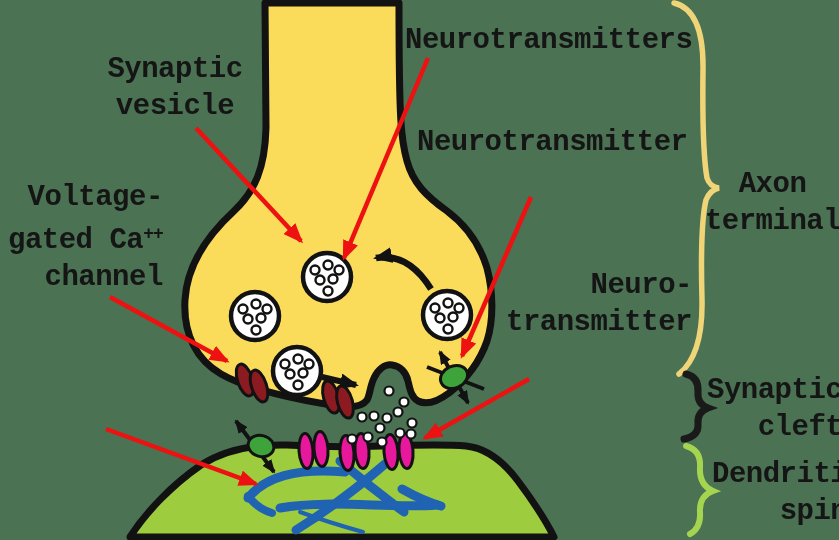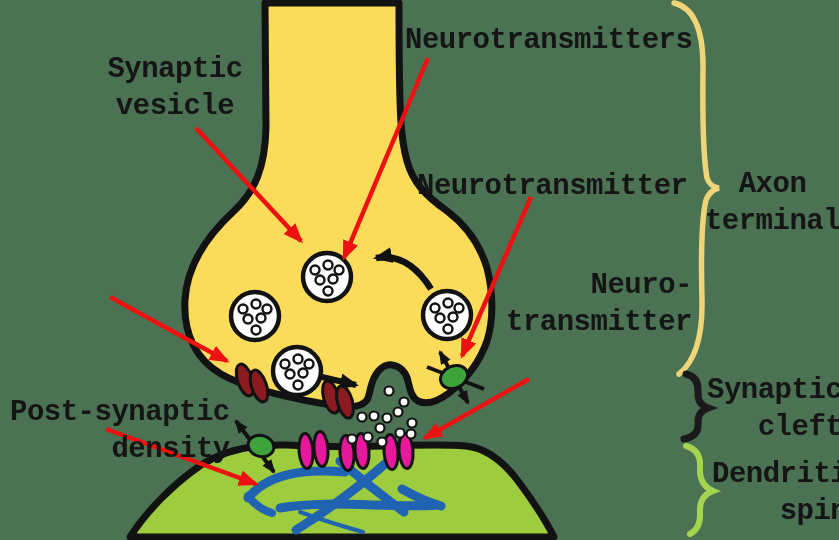--- a/index.html
+++ b/index.html
@@ -159,34 +159,35 @@
              Q 699,496 700,512 Q 701,528 690,534" fill="none" stroke="#A4D450" stroke-width="6" stroke-linecap="round"></path>
   </svg>
 
   <div class="lbl center" style="left:90px;top:51px;width:170px;">
     <div>Synaptic</div>
     <div>vesicle</div>
   </div>
 
   <div class="lbl" style="left:405px;top:22px;">Neurotransmitters</div>
 
-  <div class="lbl" style="left:417px;top:124px;margin-top:44px;">
+  <div class="lbl" style="left:417px;top:124px;">
     <div>Neurotransmitter</div>
   </div>
 
+  <div class="lbl" style="left:8px;top:179px;">
+    <div>Voltage-</div>
+    <div><span>gated Ca</span><sup>++</sup></div>
+    <div>channel</div>
+  </div>
 
   <div class="lbl" style="left:506px;top:267px;">
     <div>Neuro-</div>
     <div>transmitter</div>
   </div>
 
-  <div class="lbl" style="left:10px;top:394px;">
-    <div>Post-synaptic</div>
-    <div>density</div>
-  </div>
 
   <div class="lbl center" style="left:700px;top:166px;width:145px;">
     <div>Axon</div>
     <div>terminal</div>
   </div>
 
   <div class="lbl" style="left:707px;top:372px;">
     <div>Synaptic</div>
     <div>cleft</div>
   </div>

